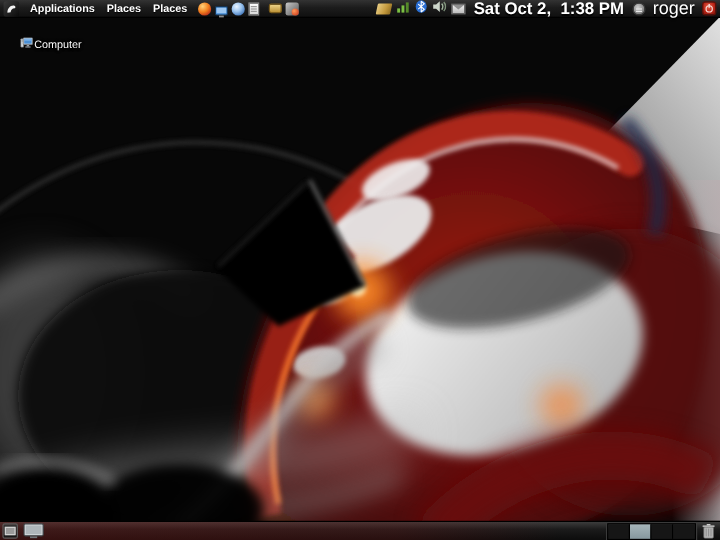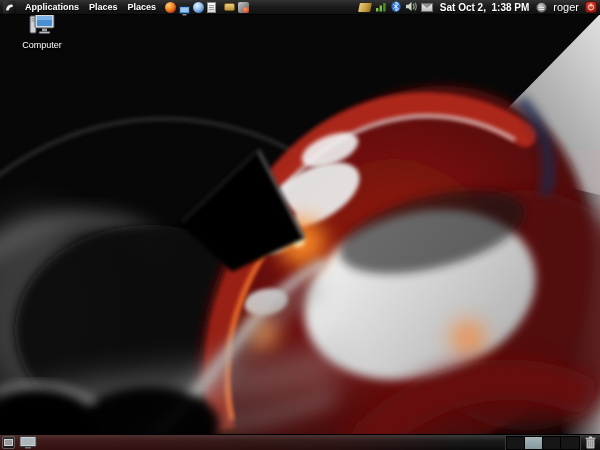--- a/index.html
+++ b/index.html
@@ -14,22 +14,22 @@
   .top-panel{position:absolute;top:0;left:0;width:600px;height:15px;z-index:10;
     background:linear-gradient(#333 0%,#1c1c1c 45%,#101010 100%);
     border-bottom:1px solid #000;
     display:flex;align-items:center;box-sizing:border-box;padding:0 3px;color:#fff;}
   .menu-group{display:flex;align-items:center;height:100%;}
   .logo{width:13px;height:13px;border-radius:2px;background:linear-gradient(135deg,#3a3a3a,#0a0a0a);
     display:flex;align-items:center;justify-content:center;margin-right:4px;}
   .menu-item{font-size:9px;font-weight:bold;padding:0 5px;line-height:15px;text-shadow:0 1px 1px #000;cursor:default;}
   .launchers{display:flex;align-items:center;gap:3px;margin-left:4px;}
   .tray{margin-left:auto;display:flex;align-items:center;gap:4px;}
-  .clock{font-size:10px;font-weight:bold;white-space:pre;padding:0 3px;text-shadow:0 1px 1px #000;}
-  .username{font-size:11px;padding:0 2px;text-shadow:0 1px 1px #000;}
+  .clock{font-size:14px;font-weight:bold;white-space:pre;padding:0 3px;text-shadow:0 1px 1px #000;}
+  .username{font-size:15px;padding:0 2px;text-shadow:0 1px 1px #000;}
 
   .ico{display:inline-block;position:relative;}
   .ico-firefox{width:11px;height:11px;border-radius:50%;
     background:radial-gradient(circle at 35% 30%,#ffd27a 0%,#f2801e 45%,#c0391b 75%,#8a2410 100%);}
   .ico-display{width:11px;height:10px;}
   .ico-globe{width:11px;height:11px;border-radius:50%;
     background:radial-gradient(circle at 38% 32%,#eaf4ff 0%,#9cc4ee 40%,#3f74b8 80%,#24508c 100%);}
   .ico-doc{width:9px;height:11px;background:linear-gradient(#fdfdfd,#d8d8d8);border:1px solid #8a8a8a;box-sizing:border-box;}
   .ico-doc::before{content:"";position:absolute;left:1px;top:2px;width:5px;height:1px;background:#9a9a9a;box-shadow:0 2px 0 #9a9a9a,0 4px 0 #9a9a9a;}
   .ico-package{width:11px;height:8px;border-radius:2px;background:linear-gradient(#ecd288,#bd9338);border:1px solid #7c5d1c;box-sizing:border-box;}
@@ -39,21 +39,21 @@
   .ico-goldapplet{width:12px;height:9px;background:linear-gradient(105deg,#e8cd84 0%,#c49a3e 60%,#8f6c20 100%);
     border-radius:1px;transform:skewX(-12deg);}
   .ico-mail{width:12px;height:9px;background:linear-gradient(#efefef,#bcbcbc);border:1px solid #6a6a6a;box-sizing:border-box;}
   .ico-mail::before{content:"";position:absolute;left:0;top:0;border-left:5px solid transparent;border-right:5px solid transparent;border-top:4px solid #8f8f8f;}
   .ico-user{width:11px;height:11px;border-radius:50%;background:radial-gradient(circle at 40% 35%,#cfcfcf,#7e7e7e 70%,#4f4f4f);border:1px solid #3a3a3a;box-sizing:border-box;}
   .ico-user::before{content:"";position:absolute;left:2px;top:4px;width:5px;height:1px;background:#e8e8e8;box-shadow:0 2px 0 #e8e8e8;}
   .ico-power{width:12px;height:12px;border-radius:3px;border:1px solid #5e0f08;box-sizing:border-box;
     background:radial-gradient(circle at 45% 35%,#e8604a 0%,#b92315 55%,#7c150c 100%);}
 
   
-  .desktop-icon{position:absolute;left:16px;top:12px;width:52px;z-index:5;display:flex;flex-direction:column;align-items:center;cursor:default;text-align:center;}
+  .desktop-icon{position:absolute;left:16px;top:23px;width:52px;z-index:5;display:flex;flex-direction:row;align-items:center;cursor:default;text-align:center;}
   .desktop-icon .label{font-size:9px;color:#fff;text-shadow:0 1px 2px #000,0 0 3px #000;margin-top:2px;}
 
   
   .bottom-panel{position:absolute;bottom:0;left:0;width:600px;height:16px;z-index:10;
     background:linear-gradient(#3c3c3c 0%,#1b1b1b 40%,#0c0c0c 100%);
     border-top:1px solid #000;display:flex;align-items:center;box-sizing:border-box;padding:0 2px;}
   .bottom-tint{position:absolute;inset:0;background:linear-gradient(90deg,rgba(122,24,22,.38) 0%,rgba(122,24,22,.25) 55%,rgba(0,0,0,0) 78%);pointer-events:none;}
   .show-desktop{width:13px;height:13px;border:1px solid #5c5c5c;border-radius:2px;box-sizing:border-box;
     background:linear-gradient(#353535,#161616);display:flex;align-items:center;justify-content:center;position:relative;z-index:1;}
   .show-desktop::before{content:"";width:7px;height:5px;background:#9a9a9a;border:1px solid #cfcfcf;}

